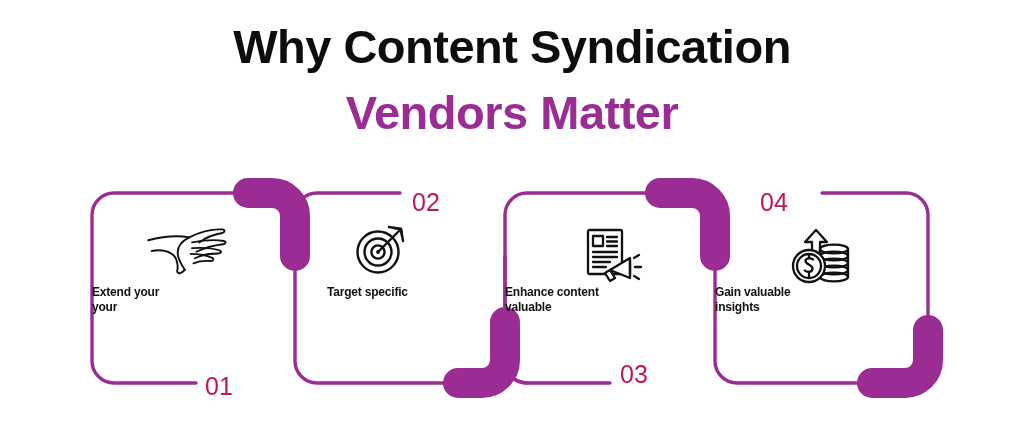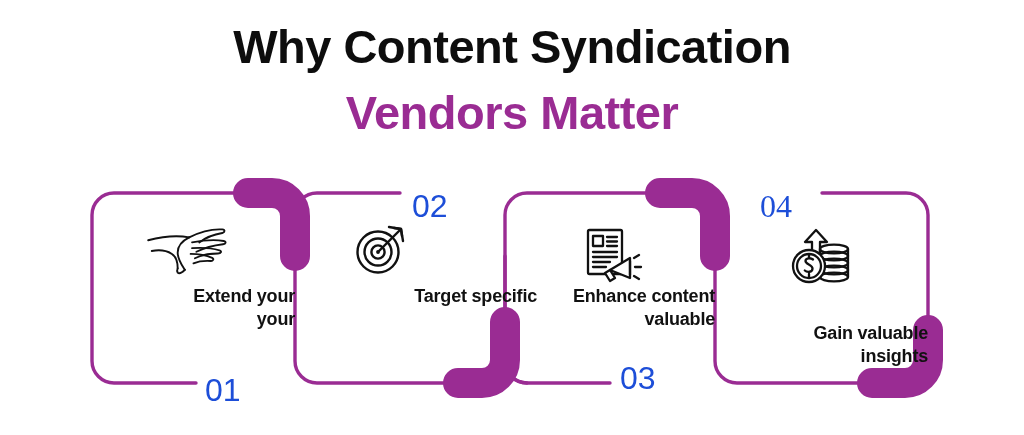--- a/index.html
+++ b/index.html
@@ -30,32 +30,32 @@
     color:#9A2C93;
     margin-top:16px;
   }
 
   
   #diagram{position:absolute;left:0;top:0;width:1024px;height:435px;}
 
   
   .card-label{
     position:absolute;
-    text-align:right;
-    font-size:18px;
+    text-align:left;
+    font-size:12px;
     font-weight:700;
     color:#111111;
     line-height:1.28;
     letter-spacing:-0.2px;
   }
   .card-num{
     position:absolute;
-    font-size:32px;
+    font-size:25px;
     font-weight:400;
-    color:#1d4ed8;
+    color:#be185d;
     letter-spacing:0px;
     line-height:1;
   }
 </style>
 </head>
 <body>
 
 <div id="stage">
 
   <div class="title">
@@ -160,19 +160,19 @@
     <div>Target specific</div>
   </div>
   <div class="card-num" style="left:412px;top:190px;">02</div>
 
   <div class="card-label" style="left:505px;top:285px;width:210px;">
     <div>Enhance content</div>
     <div>valuable</div>
   </div>
   <div class="card-num" style="left:620px;top:362px;">03</div>
 
-  <div class="card-label" style="left:715px;top:285px;width:213px;margin-top:37px;">
+  <div class="card-label" style="left:715px;top:285px;width:213px;">
     <div>Gain valuable</div>
     <div>insights</div>
   </div>
-  <div class="card-num" style="left:760px;top:190px;font-family:Liberation Serif, serif;">04</div>
+  <div class="card-num" style="left:760px;top:190px;">04</div>
 
 </div>
 
 </body></html>

